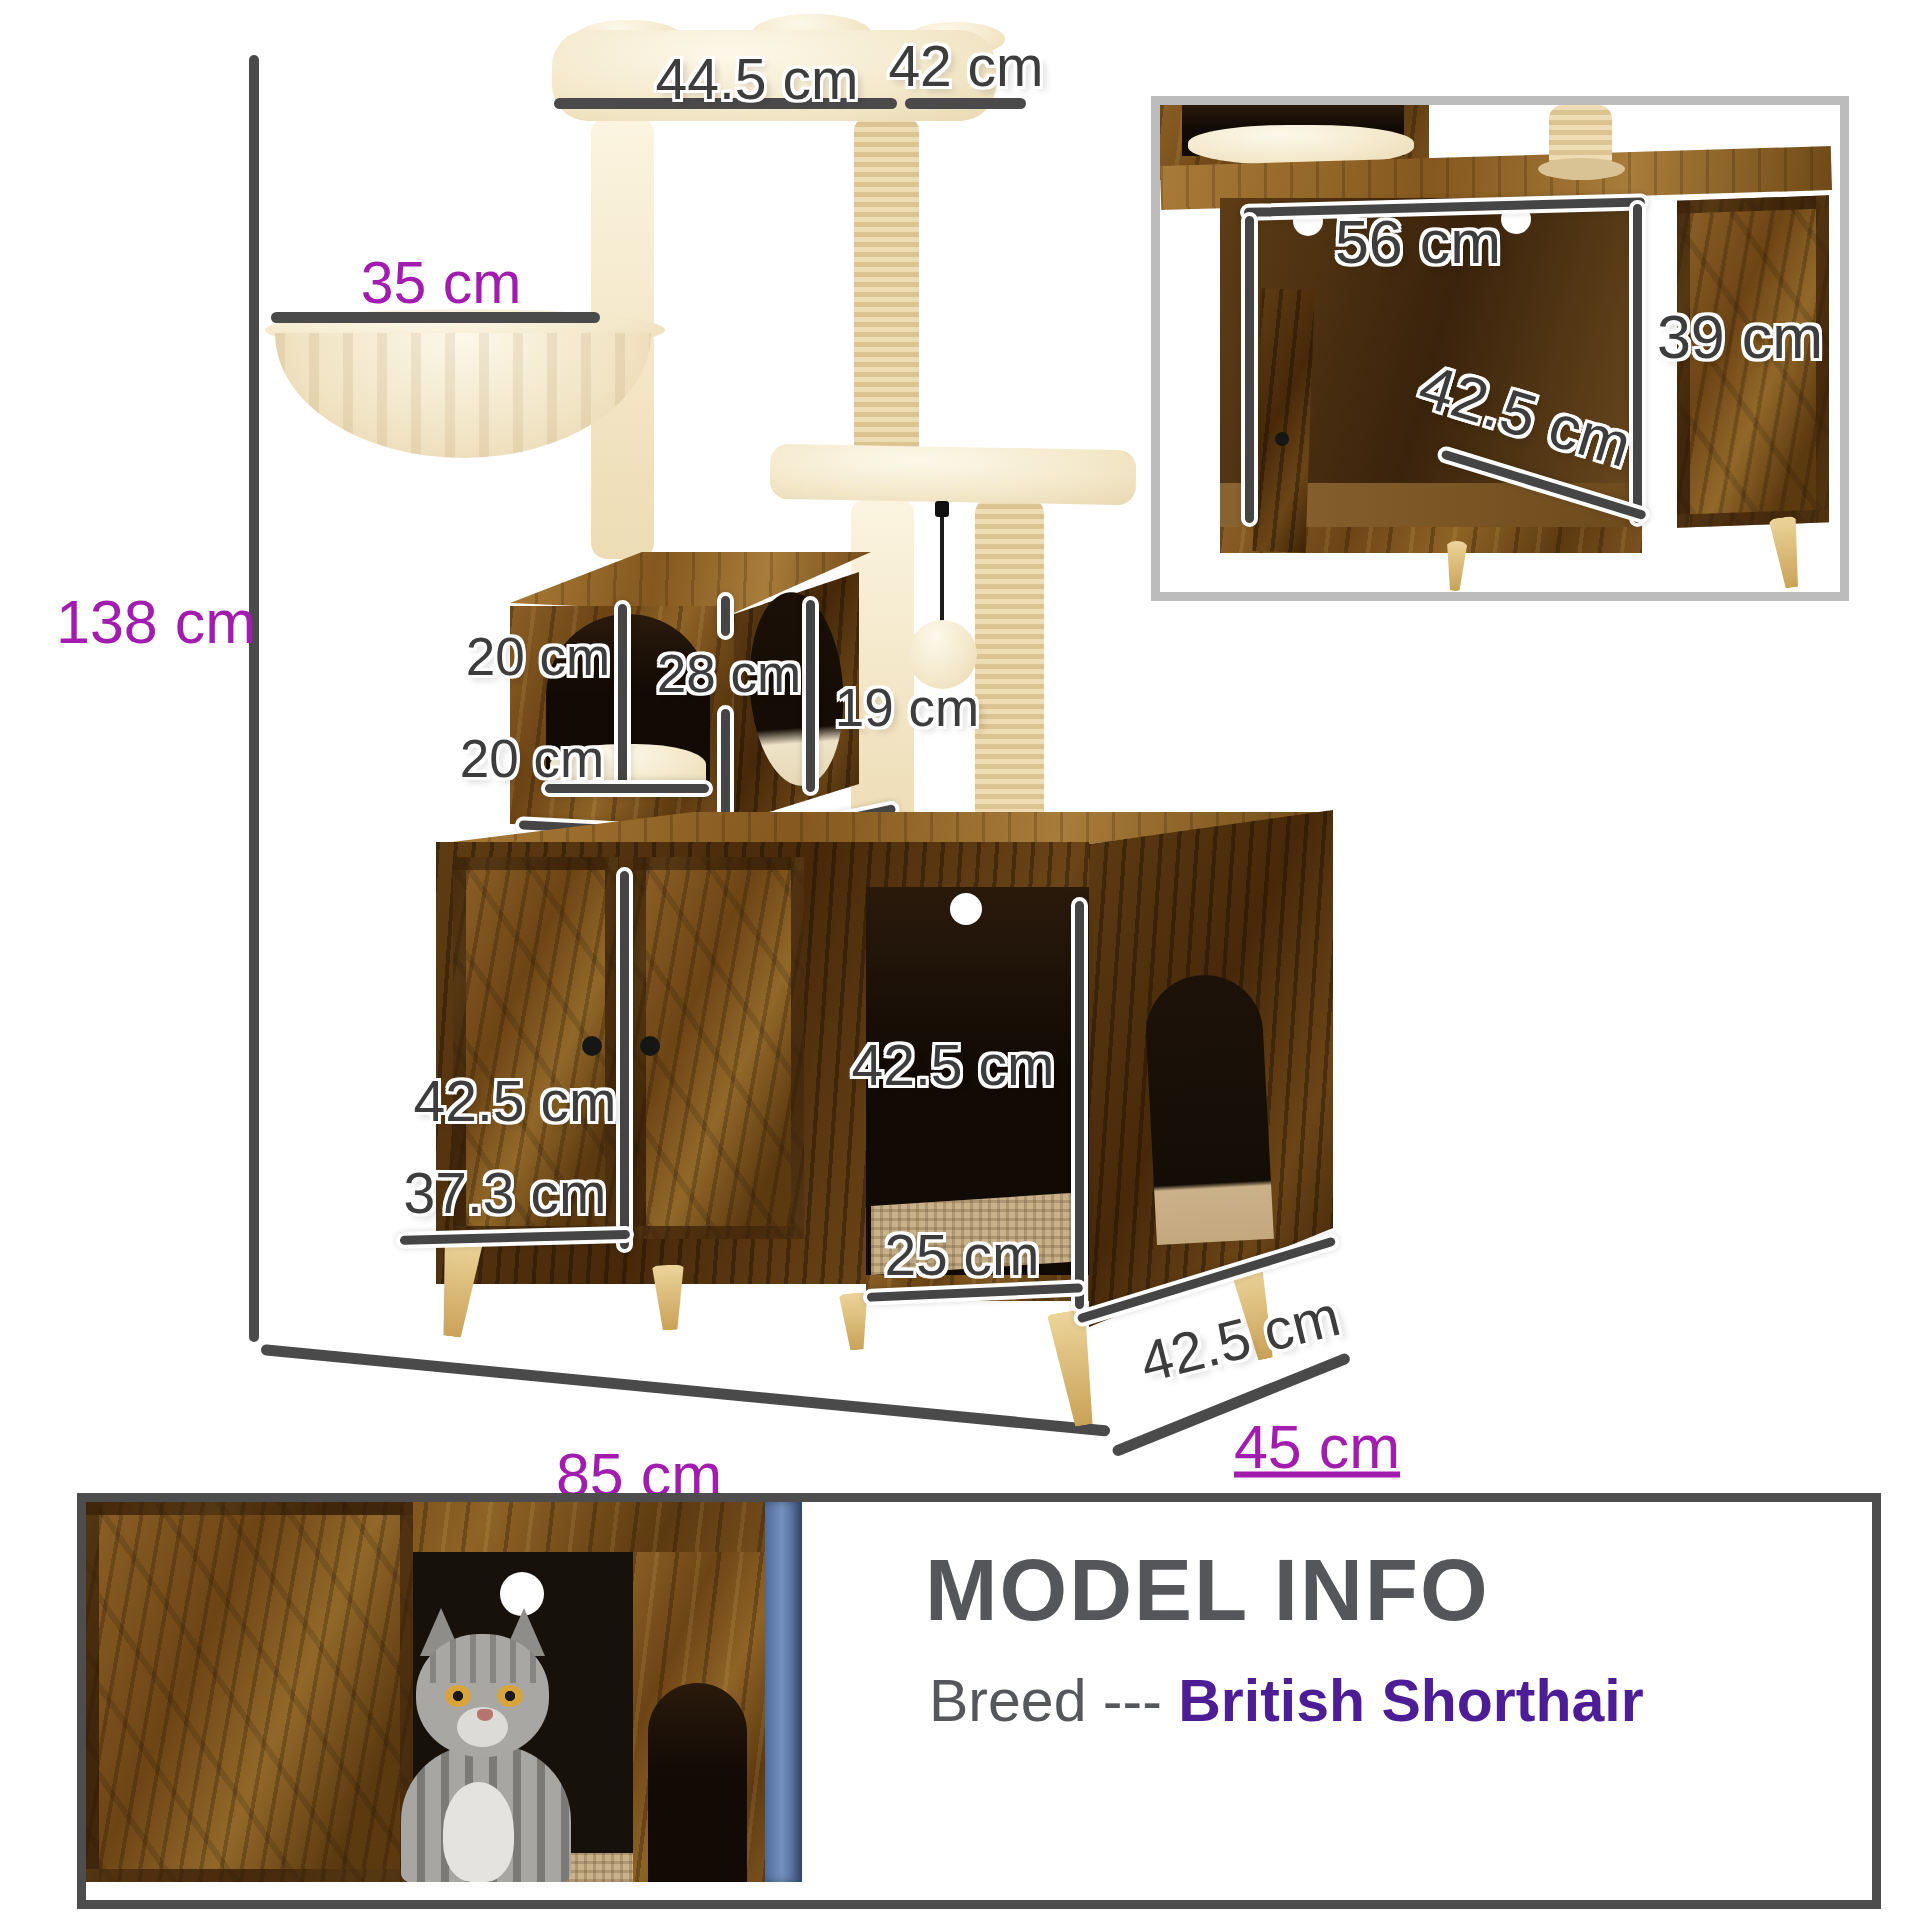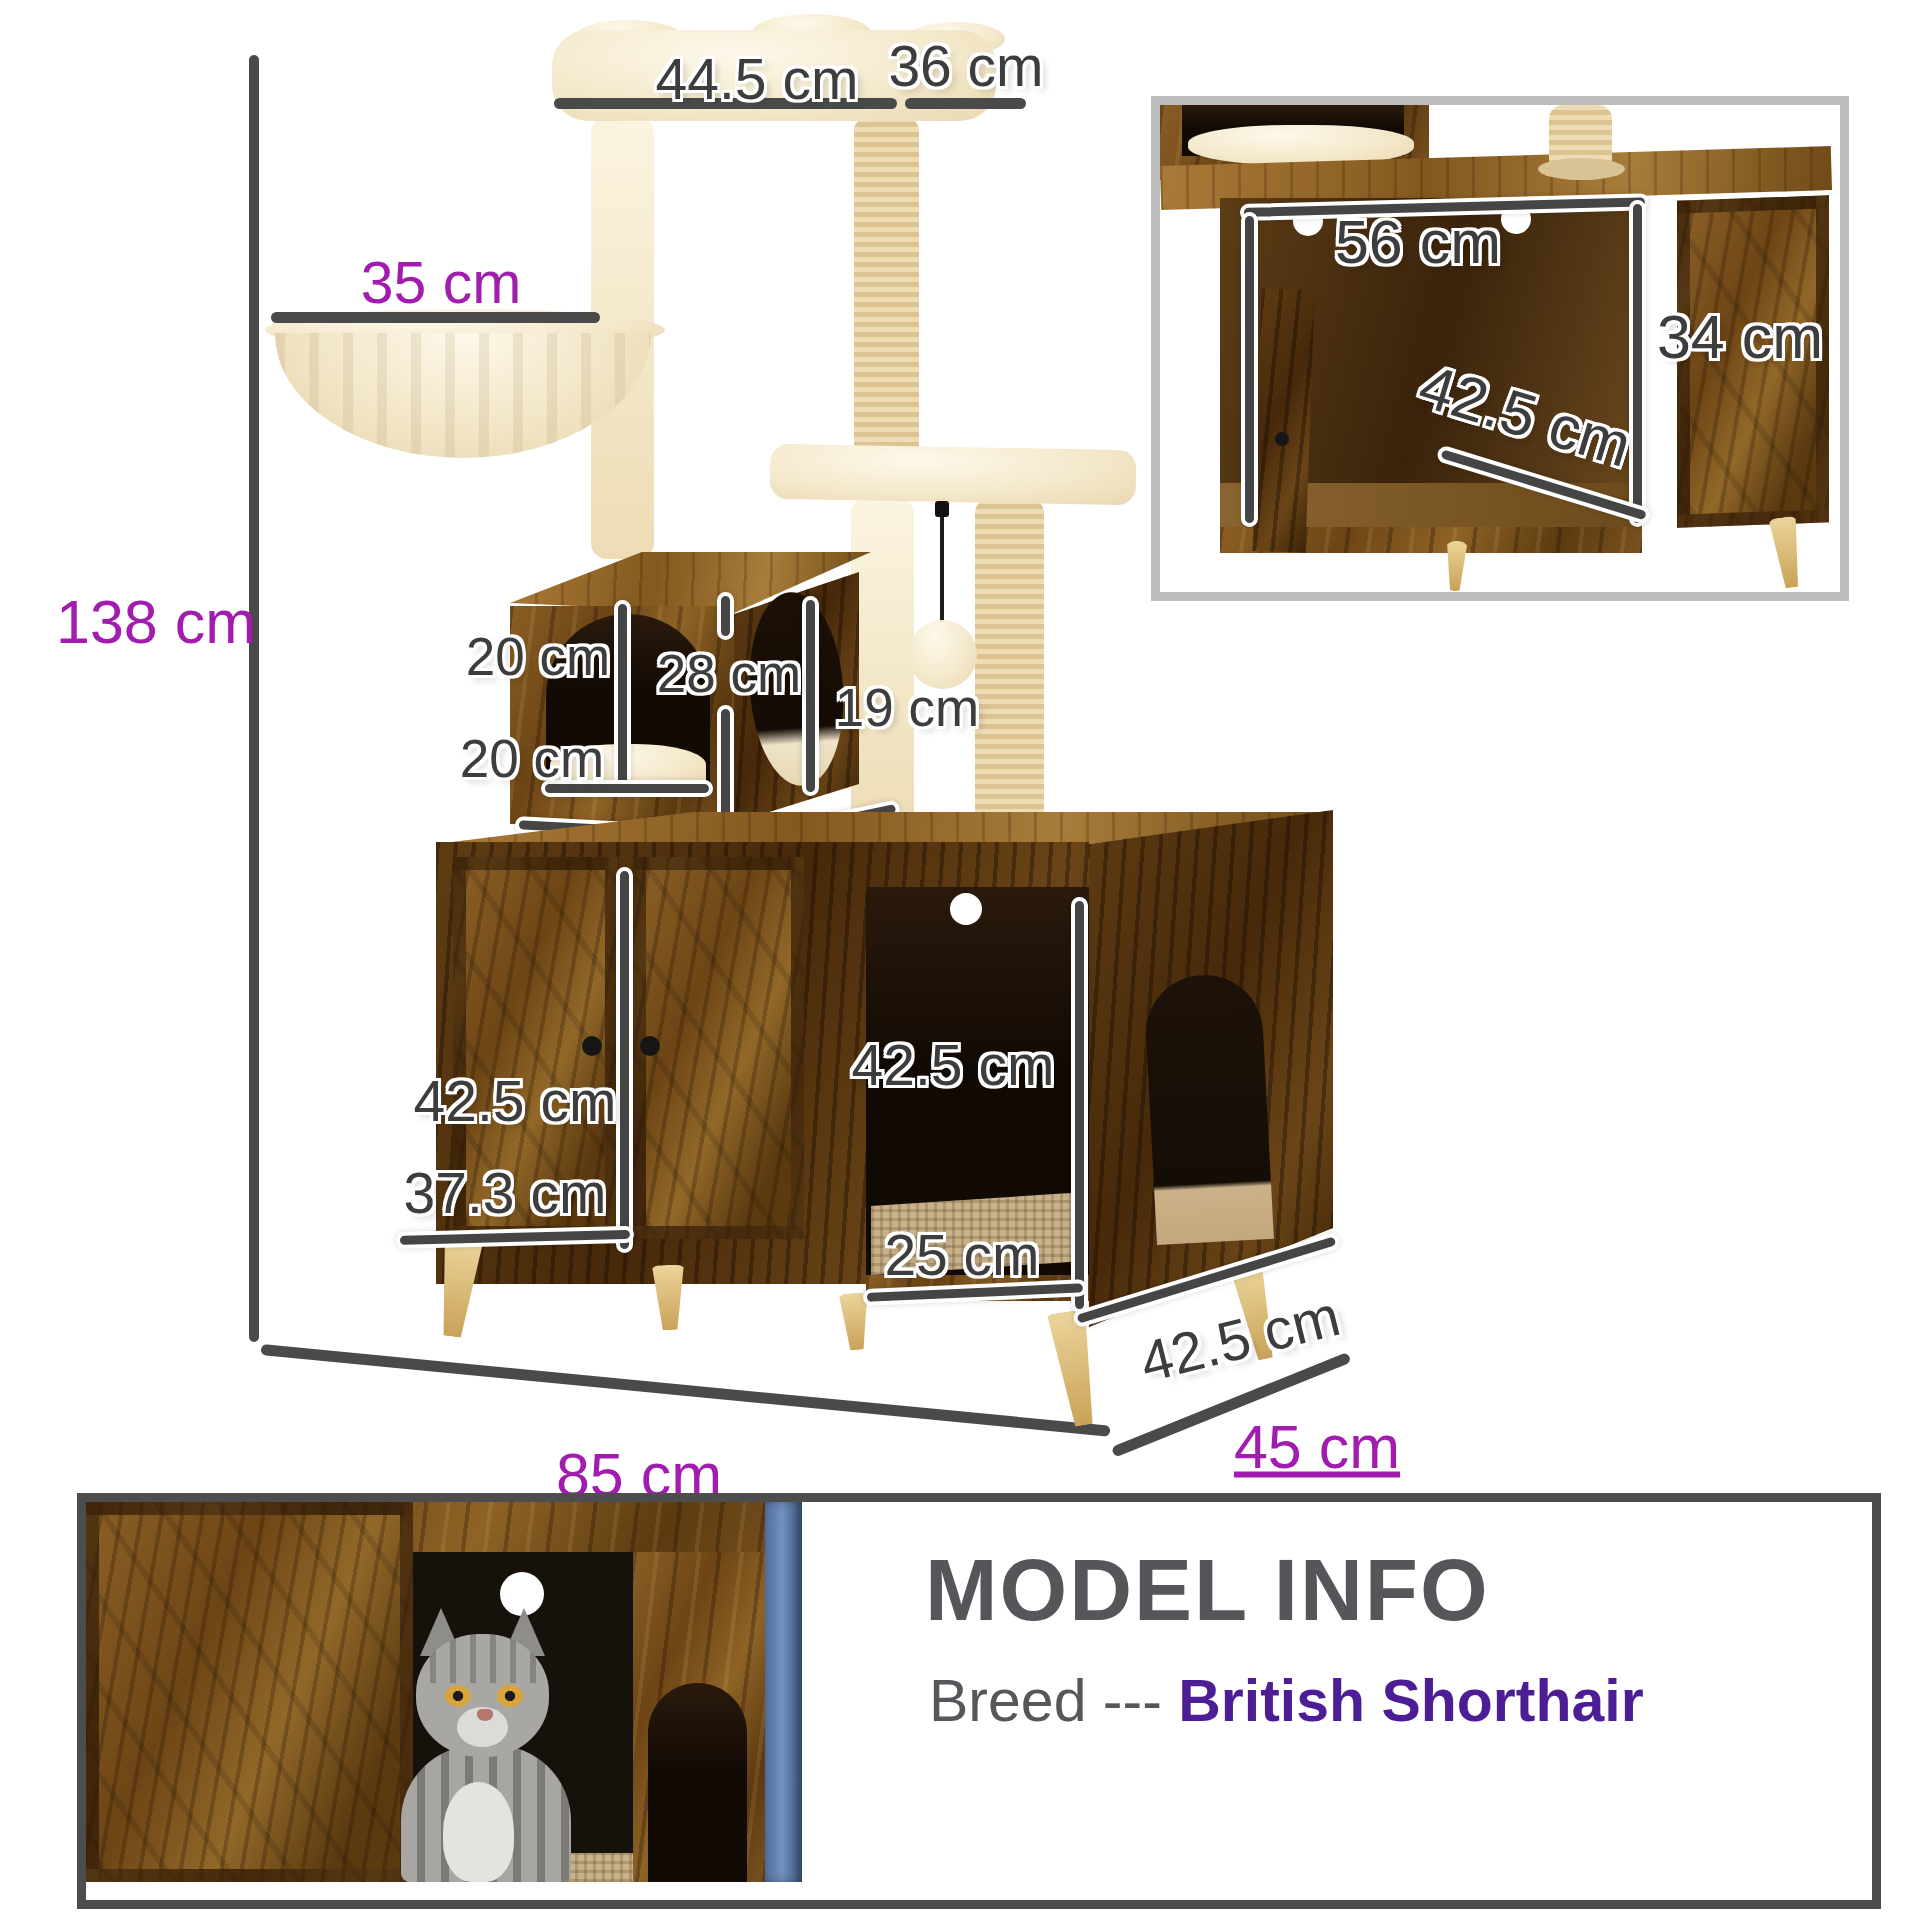--- a/index.html
+++ b/index.html
@@ -84,21 +84,21 @@
   <div class="pline" style="left:271px;top:312px;width:329px;"></div>
   <div class="lbl" style="left:441px;top:283px;font-size:59px;">35 cm</div>
 
   <div class="abs plush" style="left:574px;top:20px;width:109px;height:36px;border-radius:50%;"></div>
   <div class="abs plush" style="left:752px;top:14px;width:119px;height:38px;border-radius:50%;"></div>
   <div class="abs plush" style="left:906px;top:22px;width:99px;height:34px;border-radius:50%;"></div>
   <div class="abs plush" style="left:552px;top:30px;width:444px;height:91px;border-radius:36px;"></div>
   <div class="pline" style="left:554px;top:98px;width:343px;"></div>
   <div class="pline" style="left:905px;top:98px;width:121px;"></div>
   <div class="lbl outl" style="left:757px;top:79px;">44.5 cm</div>
-  <div class="lbl outl" style="left:966px;top:66px;">36 cm</div>
+  <div class="lbl outl" style="left:966px;top:66px;">42 cm</div>
 
   <div class="abs plush" style="left:770px;top:447px;width:366px;height:55px;border-radius:18px;transform:rotate(1deg);"></div>
   <div class="abs" style="left:940px;top:503px;width:4px;height:125px;background:#1c1c1c;"></div>
   <div class="abs" style="left:935px;top:501px;width:14px;height:16px;background:#111;border-radius:3px;"></div>
   <div class="abs plush" style="left:908px;top:620px;width:69px;height:69px;border-radius:50%;"></div>
 
   <div class="abs wd-top" style="left:510px;top:550px;width:361px;height:65px;clip-path:polygon(0 53px,132px 2px,361px 2px,224px 63px);"></div>
   <div class="abs wd" style="left:510px;top:606px;width:224px;height:218px;"></div>
   <div class="abs wd-dark" style="left:734px;top:572px;width:125px;height:251px;clip-path:polygon(0 42px,125px 0,125px 212px,0 251px);"></div>
   <div class="abs dark-open" style="left:546px;top:614px;width:164px;height:176px;border-radius:82px 82px 0 0;"></div>
@@ -165,21 +165,21 @@
   <div class="abs knob" style="left:1275px;top:432px;width:14px;height:14px;"></div>
   <div class="abs door" style="left:1677px;top:198px;width:152px;height:327px;transform:skewY(-2deg);"></div>
   <div class="abs leg" style="left:1443px;top:541px;width:26px;height:50px;transform:rotate(3deg);"></div>
   <div class="abs leg" style="left:1770px;top:517px;width:34px;height:71px;transform:rotate(-8deg);"></div>
 
   <div class="oline" style="left:1240px;top:204px;width:401px;transform:rotate(-1.5deg);"></div>
   <div class="oline v" style="left:1629px;top:200px;height:319px;"></div>
   <div class="oline v" style="left:1241px;top:212px;height:307px;"></div>
   <div class="oline" style="left:1438px;top:444px;width:213px;transform:rotate(17deg);"></div>
   <div class="lbl outl" style="left:1418px;top:242px;font-size:61px;">56 cm</div>
-  <div class="lbl outl" style="left:1740px;top:337px;font-size:61px;">34 cm</div>
+  <div class="lbl outl" style="left:1740px;top:337px;font-size:61px;">39 cm</div>
   <div class="lbl outl" style="left:1525px;top:416px;font-size:61px;transform:translate(-50%,-50%) rotate(17deg);">42.5 cm</div>
 
   <div class="panel" style="left:77px;top:1493px;width:1786px;height:398px;"></div>
 
   <div class="abs" style="left:86px;top:1502px;width:716px;height:380px;background:#17110b;overflow:hidden;">
     <div class="abs wd" style="left:0;top:0;width:716px;height:50px;"></div>
     <div class="abs door" style="left:0;top:0;width:327px;height:380px;"></div>
     <div class="abs hole" style="left:414px;top:70px;width:44px;height:44px;"></div>
     <div class="abs weave" style="left:327px;top:351px;width:280px;height:29px;"></div>
 

